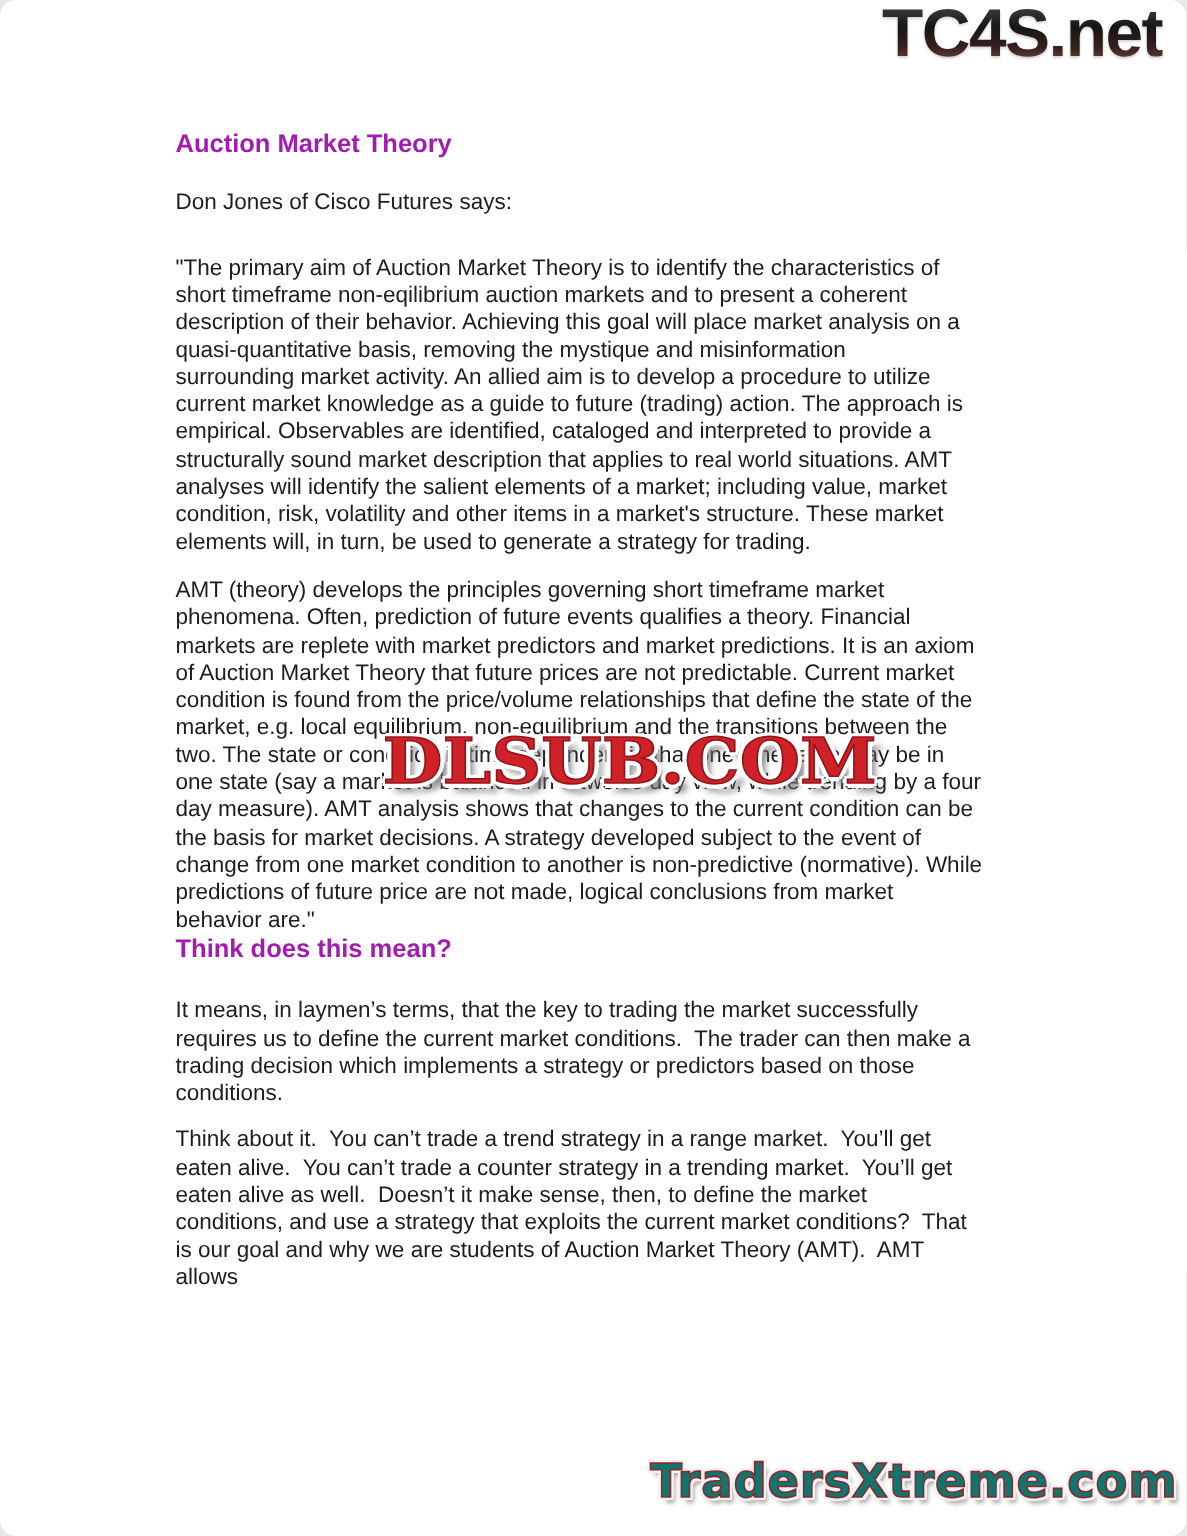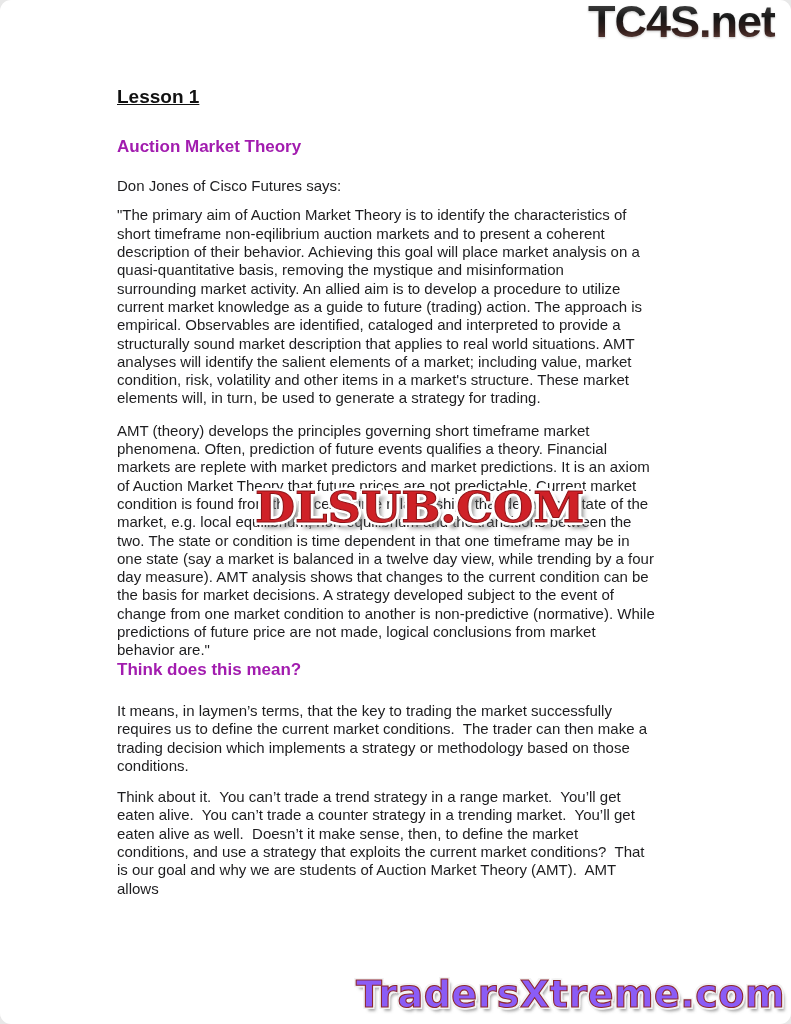--- a/index.html
+++ b/index.html
@@ -53,21 +53,21 @@
     margin: 0 0 20px 0;
     color: #a21caf;
   }
   .doc-heading.second { margin: 0 0 22px 0; }
   .para {
     font-size: 15px;
     line-height: 18.3px;
     white-space: pre-wrap;
     margin: 0;
   }
-  .intro-line   { margin-bottom: 11px; }
+  .intro-line   { margin-bottom: 25px; }
   .quote-p1     { margin-bottom: 14px; }
   .quote-p2     { }
   .mean-p1      { margin-bottom: 13px; }
 
   
   .watermark {
     position: absolute;
     left: 255px;
     top: 483px;
     font-family: "DejaVu Serif", serif;
@@ -83,45 +83,44 @@
       0 -3px 0 #ffffff, 0 3px 0 #ffffff,
       -2px -2px 0 #ffffff, 2px -2px 0 #ffffff,
       -2px 2px 0 #ffffff, 2px 2px 0 #ffffff,
       5px 6px 4px rgba(110,110,110,0.75);
   }
 
   
   .footer-logo {
     position: absolute;
     right: 6px;
-    bottom: 8px;
+    bottom: 18px;
     font-family: "DejaVu Sans", sans-serif;
-    font-size: 38px;
+    font-size: 31px;
     font-weight: 900;
     letter-spacing: 0.5px;
-    color: #8b5cf6;
+    color: #0f766e;
     -webkit-text-stroke: 1.1px #8d2730;
     text-shadow:
       -2px 0 0 #f2f2f2, 2px 0 0 #f2f2f2,
       0 -2px 0 #f2f2f2, 0 2px 0 #f2f2f2,
       -2px -2px 0 #f2f2f2, 2px -2px 0 #f2f2f2,
       -2px 2px 0 #f2f2f2, 2px 2px 0 #f2f2f2,
       3px 4px 3px rgba(150,150,150,0.8);
   }
 </style>
 </head>
 <body>
 
 <div class="page">
 
   <div class="header-logo">TC4S.net</div>
 
   <div class="content">
 
-    <div class="doc-title">Lesson 1</div>
 
     <div class="doc-heading">Auction Market Theory</div>
 
     <div class="para intro-line">Don Jones of Cisco Futures says:</div>
 
     <div class="para quote-p1">"The primary aim of Auction Market Theory is to identify the characteristics of
 short timeframe non-eqilibrium auction markets and to present a coherent
 description of their behavior. Achieving this goal will place market analysis on a
 quasi-quantitative basis, removing the mystique and misinformation
 surrounding market activity. An allied aim is to develop a procedure to utilize
@@ -143,21 +142,21 @@
 day measure). AMT analysis shows that changes to the current condition can be
 the basis for market decisions. A strategy developed subject to the event of
 change from one market condition to another is non-predictive (normative). While
 predictions of future price are not made, logical conclusions from market
 behavior are."</div>
 
     <div class="doc-heading second">Think does this mean?</div>
 
     <div class="para mean-p1">It means, in laymen’s terms, that the key to trading the market successfully
 requires us to define the current market conditions.  The trader can then make a
-trading decision which implements a strategy or methodology based on those
+trading decision which implements a strategy or predictors based on those
 conditions.</div>
 
     <div class="para">Think about it.  You can’t trade a trend strategy in a range market.  You’ll get
 eaten alive.  You can’t trade a counter strategy in a trending market.  You’ll get
 eaten alive as well.  Doesn’t it make sense, then, to define the market
 conditions, and use a strategy that exploits the current market conditions?  That
 is our goal and why we are students of Auction Market Theory (AMT).  AMT
 allows</div>
 
   </div>

